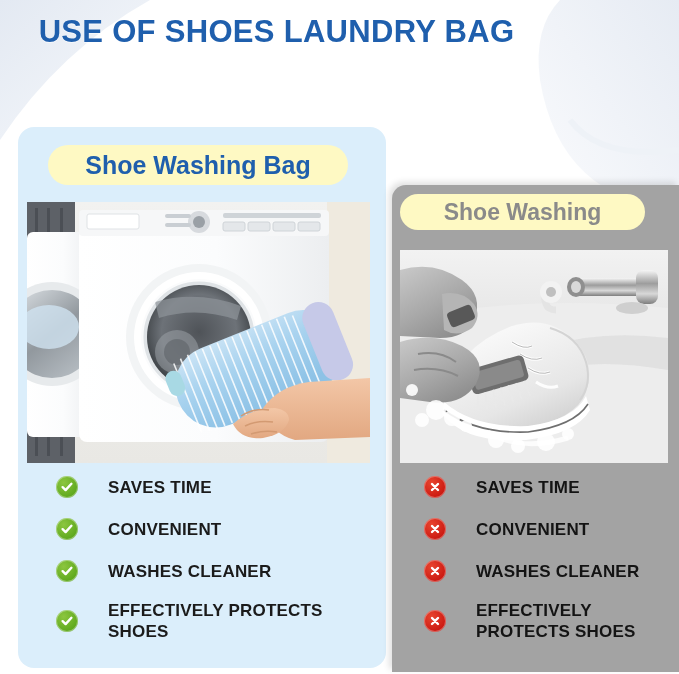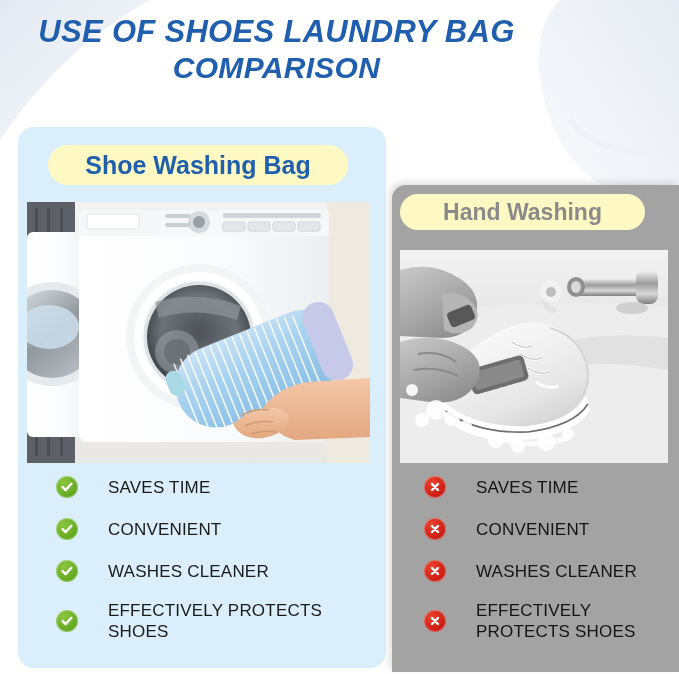--- a/index.html
+++ b/index.html
@@ -10,21 +10,21 @@
     position:relative;
     overflow:hidden;
   }
 
   
   #bg-deco { position:absolute; inset:0; z-index:0; pointer-events:none; }
 
   
   .title-block{
     position:absolute; left:0; top:14px; width:553px;
-    text-align:center; z-index:3;font-style:italic;
+    text-align:center; z-index:3;
   }
   .title-line{
     color:#1f5fad;
     font-weight:bold;
     font-size:31px;
     letter-spacing:0.3px;
     line-height:36px;
     text-shadow:0 1px 0 rgba(255,255,255,.6);
   }
   .title-line.second{ font-size:30px; }
@@ -94,21 +94,21 @@
   }
   .badge.no{
     background:radial-gradient(circle at 35% 30%, #e8442e 0%, #cc1a12 70%, #a61410 100%);
     box-shadow:inset 0 0 0 1px rgba(255,255,255,.3);
   }
   .badge svg{ display:block; }
 
   .feature-label{
     margin-left:30px;
     color:#1b1b1b;
-    font-weight:normal;
+    font-weight:bold;
     font-size:17px;
     line-height:21px;
     letter-spacing:0.2px;
   }
   .list-right .feature-label{ color:#141414; }
 </style>
 </head>
 <body>
 
 <svg id="bg-deco" width="679" height="674" viewBox="0 0 679 674">
@@ -123,21 +123,20 @@
     </linearGradient>
   </defs>
   <rect x="0" y="0" width="679" height="674" fill="#ffffff"></rect>
   <path d="M0,0 L150,0 Q60,50 0,140 Z" fill="url(#swooshA)"></path>
   <path d="M679,0 L679,210 Q560,200 540,80 Q533,28 560,0 Z" fill="url(#swooshB)"></path>
   <path d="M679,150 Q600,160 570,120" fill="none" stroke="#eef2f7" stroke-width="6"></path>
 </svg>
 
 <div class="title-block">
   <div class="title-line">USE OF SHOES LAUNDRY BAG</div>
-  <div class="title-line second">COMPARISON</div>
 </div>
 
 <div class="panel panel-left"></div>
 
 <div class="pill pill-left">
   <span>Shoe Washing Bag</span>
 </div>
 
 <div class="photo photo-left">
   <svg width="343" height="261" viewBox="0 0 343 261">
@@ -272,21 +271,21 @@
           <path d="M2.6 7.2 L5.6 10.1 L11.4 3.8" fill="none" stroke="#ffffff" stroke-width="2.4" stroke-linecap="round" stroke-linejoin="round"></path>
         </svg>
     </span>
     <span class="feature-label" style="max-width:240px;">EFFECTIVELY PROTECTS SHOES</span>
   </div>
 </div>
 
 <div class="panel panel-right"></div>
 
 <div class="pill pill-right">
-  <span>Hand Washing</span>
+  <span>Shoe Washing</span>
 </div>
 
 <div class="photo photo-right">
   <svg width="268" height="213" viewBox="0 0 268 213">
     <defs>
       <linearGradient id="sinkG" x1="0" y1="0" x2="0" y2="1">
         <stop offset="0%" stop-color="#f2f2f2"></stop>
           <stop offset="100%" stop-color="#cfcfcf"></stop>
       </linearGradient>
       <linearGradient id="shoeG" x1="0.2" y1="0" x2="0.8" y2="1">

